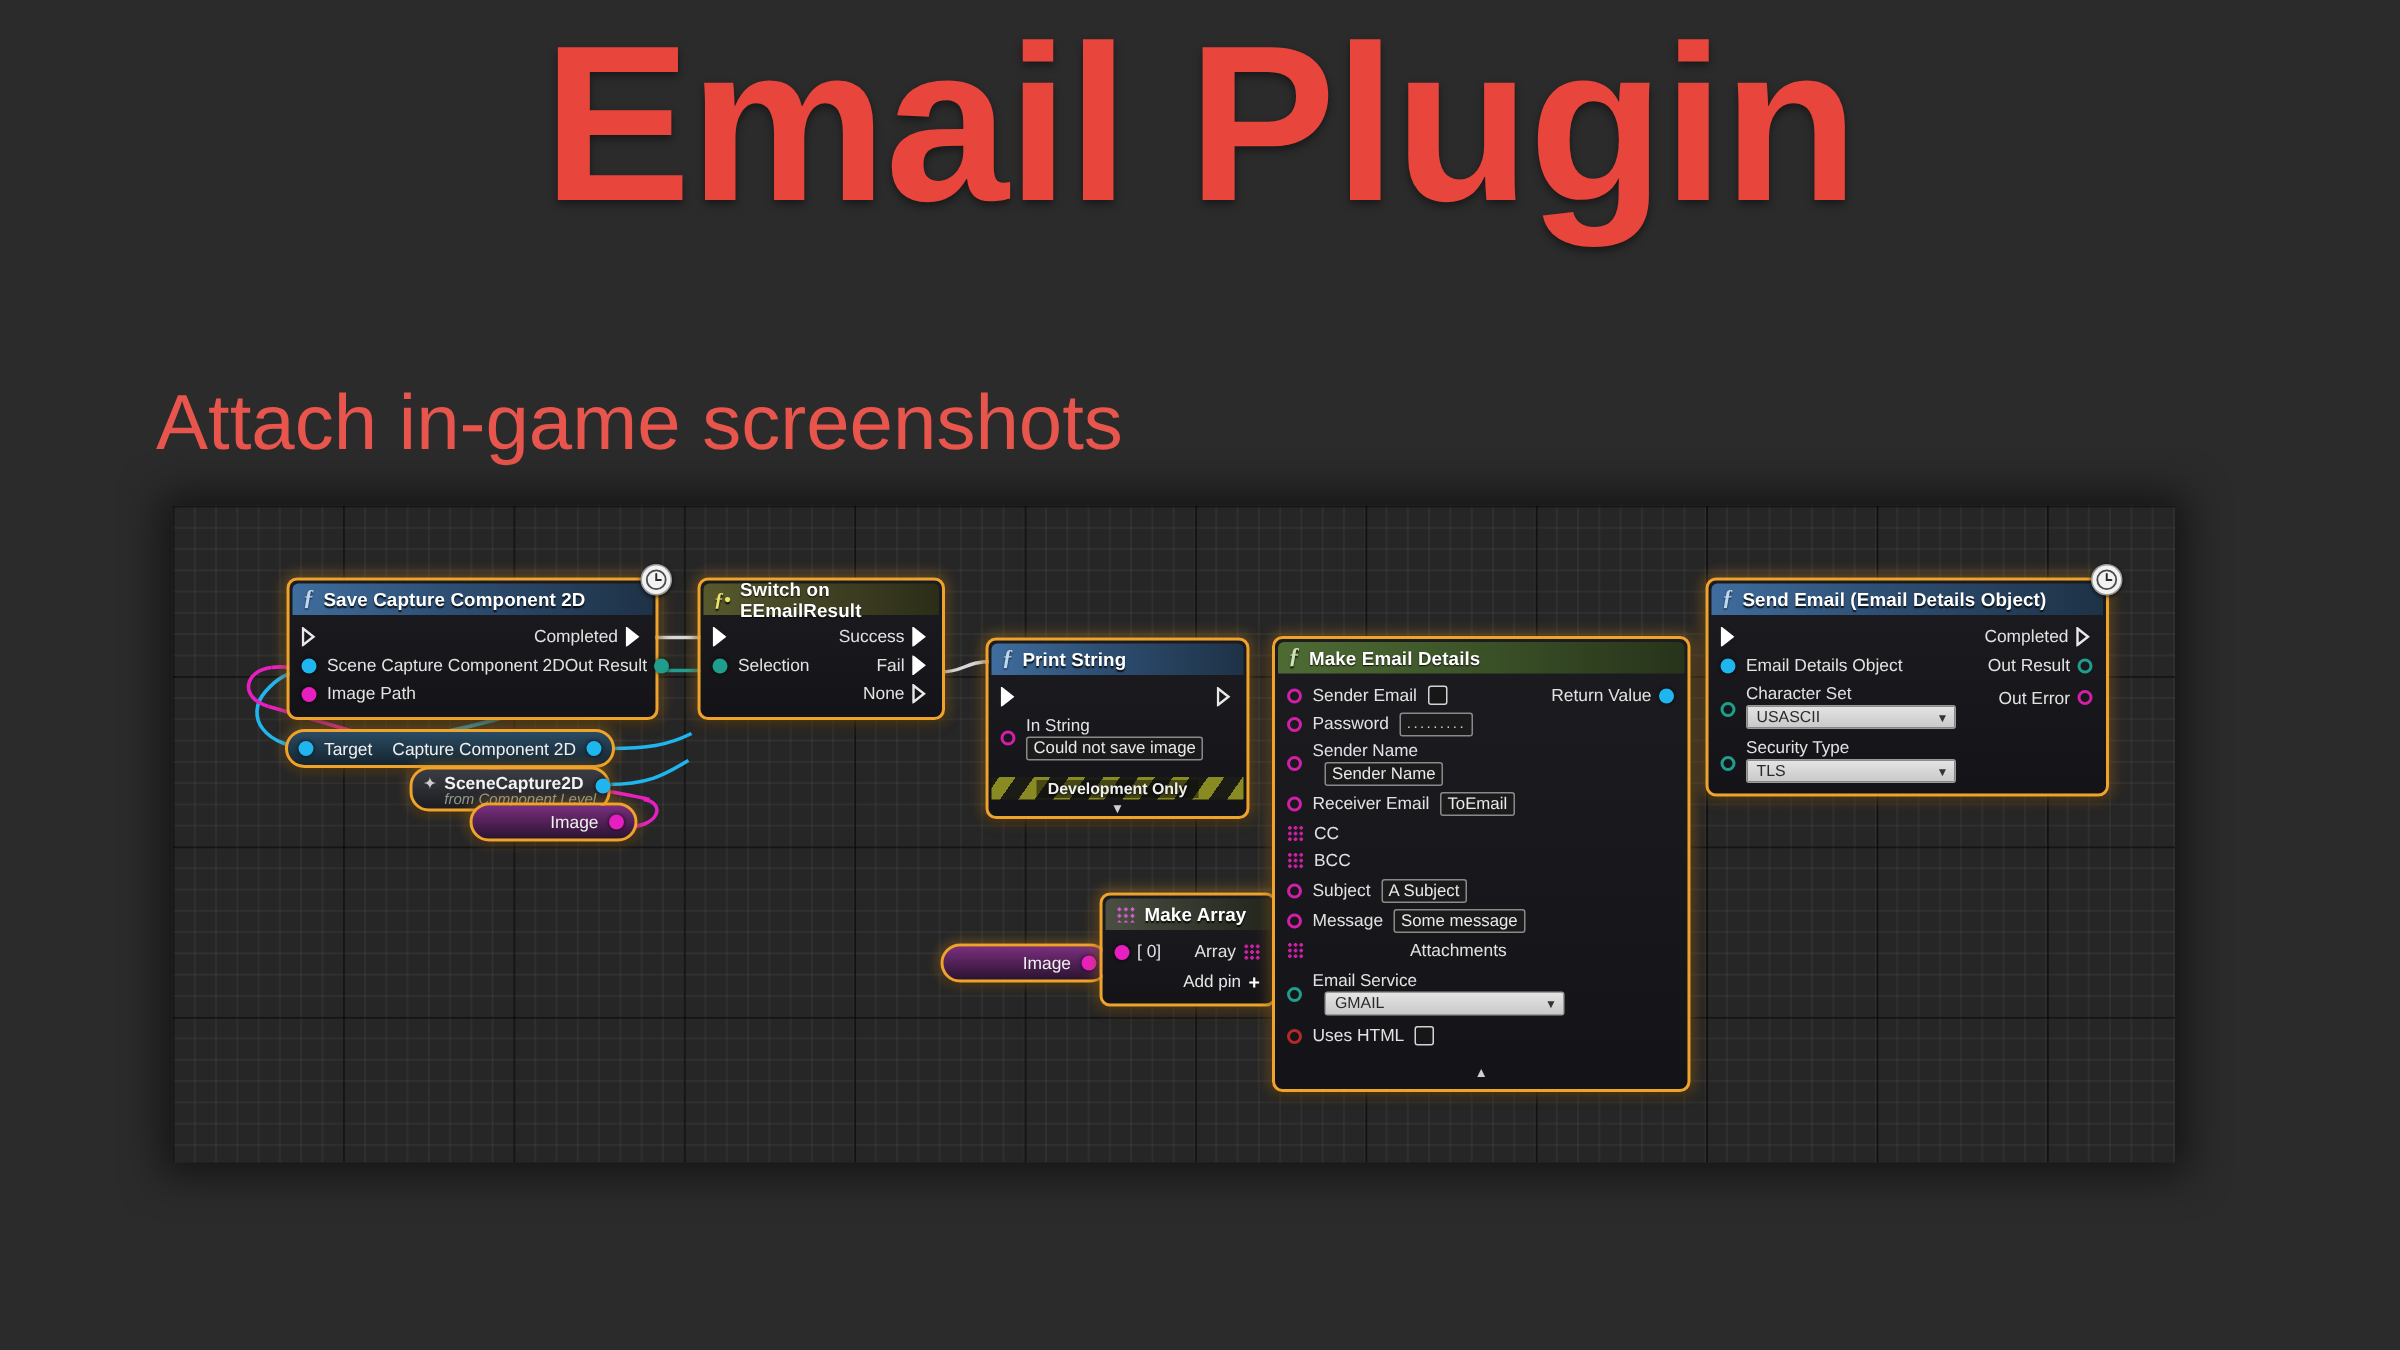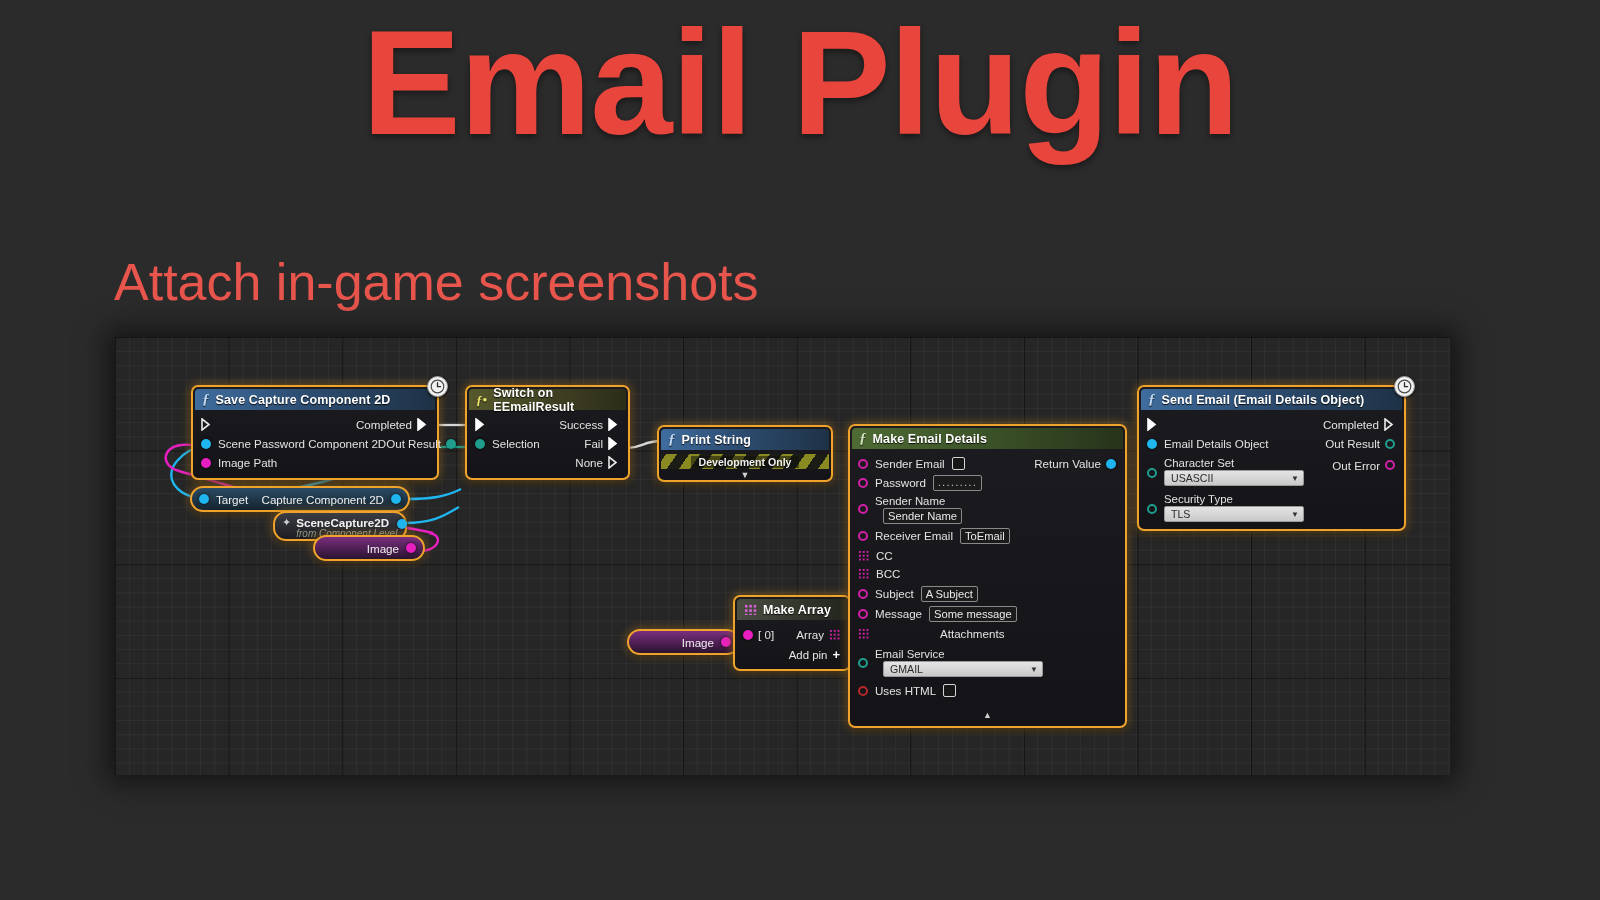--- a/index.html
+++ b/index.html
@@ -13,21 +13,21 @@
 
   
   .main-title {
     position: absolute; left: 0; top: 8px; width: 1600px;
     text-align: center;
     font-size: 148px; font-weight: bold; line-height: 1.02;
     color: #e8453c; letter-spacing: -1px;
     text-shadow: 0 3px 6px rgba(0,0,0,.45);
   }
   .sub-title {
-    position: absolute; left: 114px; top: 252px;
+    position: absolute; left: 104px; top: 252px;
     font-size: 52px; font-weight: 400; color: #e8554c;
   }
 
   
   .canvas {
     position: absolute; left: 115px; top: 337px;
     width: 1335px; height: 438px;
     background: #262626;
     overflow: hidden;
     box-shadow: 0 0 26px 8px rgba(0,0,0,.55);
@@ -254,21 +254,21 @@
           <span class="gap4"></span>
           <span class="pin-exec">
             <svg width="11" height="13" viewBox="0 0 11 13">
                 <path d="M1 1 L8 6.5 L1 12 Z" fill="#ffffff" stroke="#ffffff" stroke-width="1.6"></path>
               </svg>
           </span>
         </div>
         <div class="row">
           <span class="pin-dot c-cyan"></span>
           <span class="gap6"></span>
-          <span class="lbl">Scene Password Component 2D</span>
+          <span class="lbl">Scene Capture Component 2D</span>
           <span class="spacer"></span>
           <span class="lbl">Out Result</span>
           <span class="gap4"></span>
           <span class="pin-dot c-teal"></span>
         </div>
         <div class="row">
           <span class="pin-dot c-mag"></span>
           <span class="gap6"></span>
           <span class="lbl">Image Path</span>
         </div>
@@ -353,20 +353,43 @@
           </span>
         </div>
       </div>
     </div>
 
     <div class="node" style="left:542px; top:88px; width:176px;">
       <div class="node-header hdr-blue">
         <span class="fn-icon">ƒ</span>
         <span>Print String</span>
       </div>
+      <div class="node-body">
+        <div class="row">
+          <span class="pin-exec">
+            <svg width="11" height="13" viewBox="0 0 11 13">
+                <path d="M1 1 L8 6.5 L1 12 Z" fill="#ffffff" stroke="#ffffff" stroke-width="1.6"></path>
+              </svg>
+          </span>
+          <span class="spacer"></span>
+          <span class="pin-exec">
+            <svg width="11" height="13" viewBox="0 0 11 13">
+                <path d="M1 1 L8 6.5 L1 12 Z" fill="none" stroke="#e8e8e8" stroke-width="1.6"></path>
+              </svg>
+          </span>
+        </div>
+        <div class="row" style="align-items:flex-start; padding-top:4px;">
+          <span class="pin-ring" style="margin-top:9px;"></span>
+          <span class="gap6"></span>
+          <span class="stack">
+            <span class="stack-lbl">In String</span>
+            <span class="tf">Could not save image</span>
+          </span>
+        </div>
+      </div>
       <div class="devbar">
         <span>Development Only</span>
       </div>
       <div class="collapse">▼</div>
     </div>
 
     <div class="pill mag" style="left:512px; top:292px; width:113px;">
       <span class="spacer"></span>
       <span>Image</span>
       <span class="gap6"></span>

